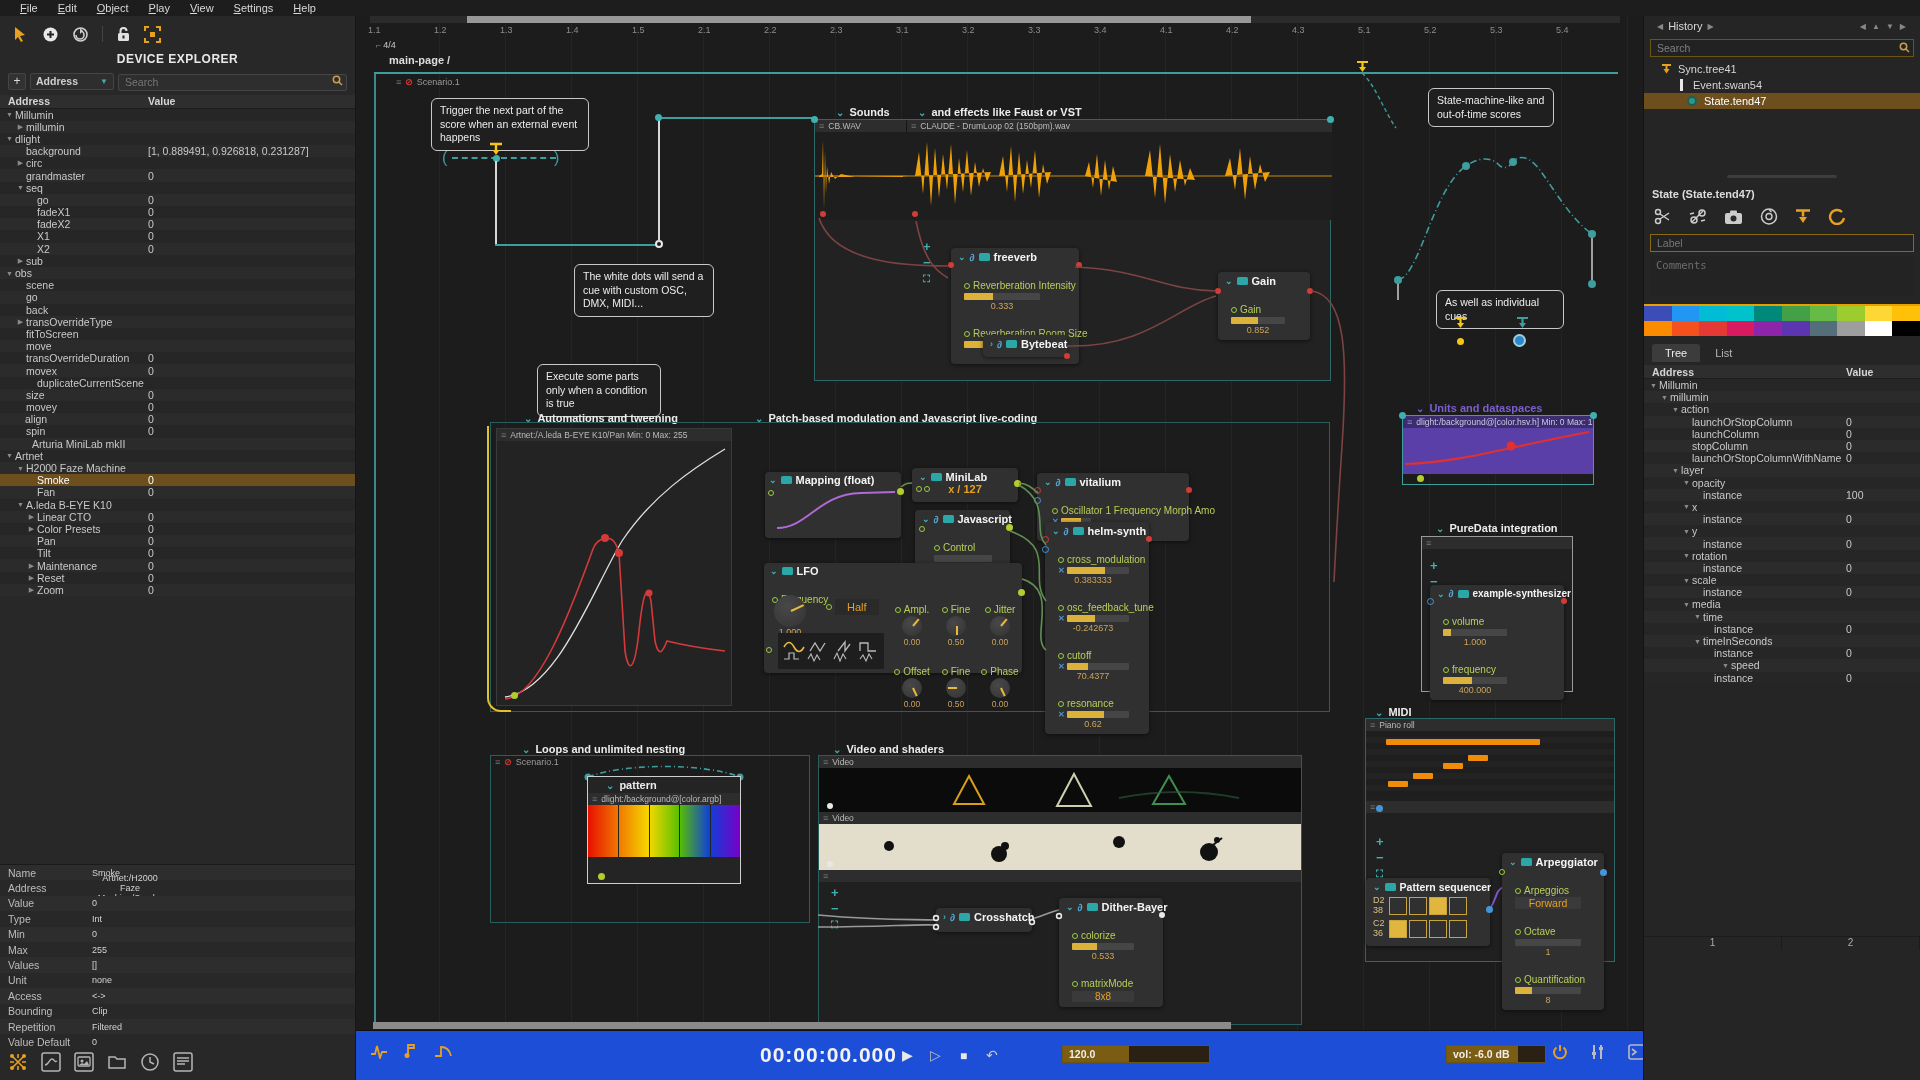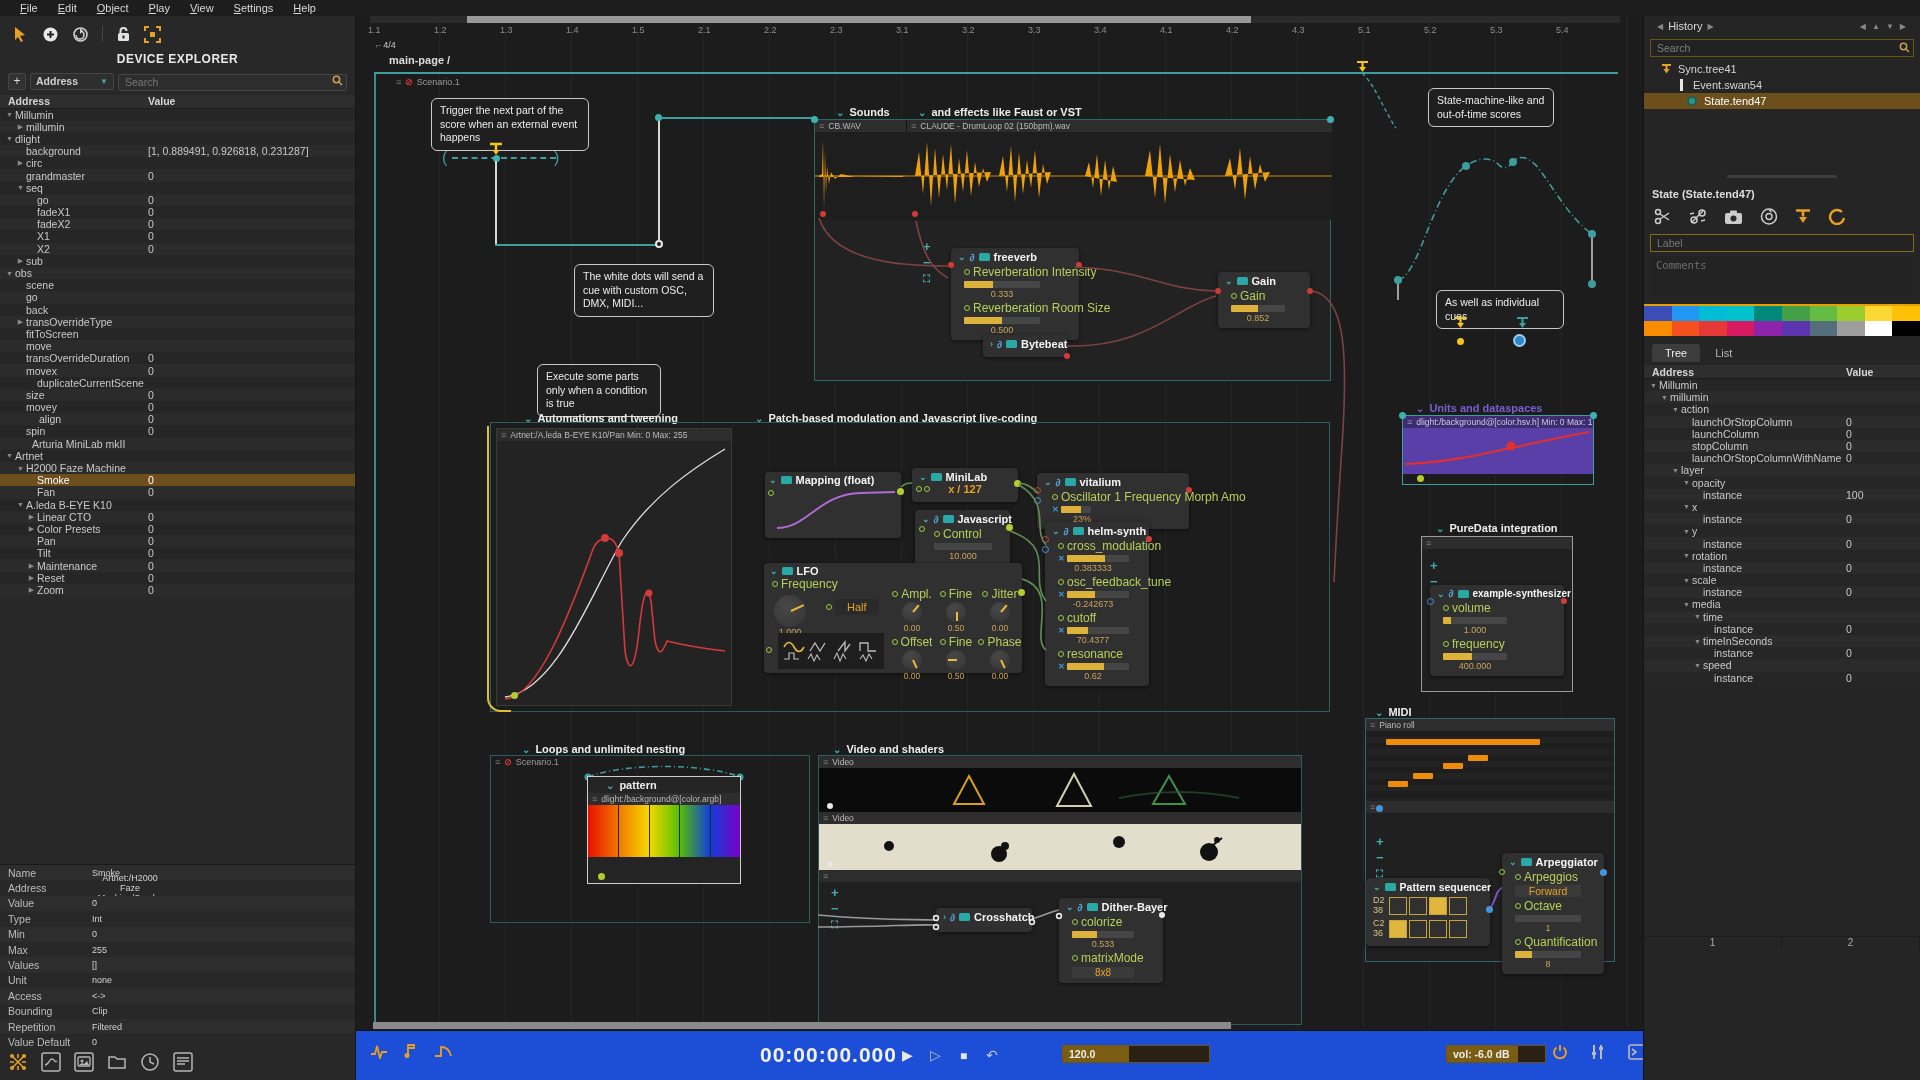--- a/index.html
+++ b/index.html
@@ -87,21 +87,21 @@
   .ring.white { width:8px; height:8px; border:2px solid #e8e8e8; border-radius:50%; background:#1c1c1c;}
 
   
   .node { position:absolute; background:#303030; border-radius:4px; padding:3px 7px 4px; box-shadow:0 1px 4px rgba(0,0,0,.55);}
   .node-head { display:flex; align-items:center; gap:4px; font-size:11px; font-weight:bold; color:#f4f4f4; white-space:nowrap;}
   .chev { color:#3fb0b0; font-size:9px; font-weight:bold;}
   .chev-r { color:#3fb0b0; font-size:9px; font-weight:bold;}
   .dsym { color:#57a7d9; font-size:10px; font-style:italic; font-weight:bold;}
   .fbox { width:11px; height:8px; background:#2aa7a7; border-radius:1.5px; flex:none;}
   .param { margin:2px 0 1px 6px; }
-  .plabel { display:flex; align-items:center; gap:3px; font-size:12px; color:#b7cf59; white-space:nowrap;}
+  .plabel { display:flex; align-items:center; gap:3px; font-size:10px; color:#b7cf59; white-space:nowrap;margin-top:17px;}
   .pring { width:6px; height:6px; border:1.5px solid #9ccc3f; border-radius:50%; flex:none;}
   .ptrack { width:76px; height:7px; background:#464646; margin:2px 0 1px; border-radius:1px; overflow:hidden;}
   .pfill { height:100%; background:#ddb23a; }
   .pval { width:76px; text-align:center; font-size:9px; color:#cba35a; }
   .xmark { color:#4596d8; font-size:8px; font-weight:bold; margin-right:2px;}
   .pl-row { display:flex; align-items:center; }
 
   .knob { position:relative; border-radius:50%; background:radial-gradient(circle at 40% 35%, #484848, #333); }
   .knob .needle { position:absolute; left:50%; top:50%; width:2px; height:45%; background:#e8b93c;
                   transform-origin:top center; transform:rotate(var(--needle,0deg)); }
@@ -365,21 +365,21 @@
         <span class="lbl">size</span>
         <span class="val">0</span>
       </div>
 
       <div class="trow arrow-none" style="padding-left: 15px;">
         <span class="arrow"></span>
         <span class="lbl">movey</span>
         <span class="val">0</span>
       </div>
 
-      <div class="trow arrow-none" style="padding-left: 28px;">
+      <div class="trow arrow-none" style="padding-left: 14px;">
         <span class="arrow"></span>
         <span class="lbl">align</span>
         <span class="val">0</span>
       </div>
 
       <div class="trow arrow-none" style="padding-left: 15px;">
         <span class="arrow"></span>
         <span class="lbl">spin</span>
         <span class="val">0</span>
       </div>
@@ -1670,21 +1670,21 @@
         <span class="lbl">timeInSeconds</span>
         <span class="val"></span>
       </div>
 
       <div class="trow arrow-none" style="padding-left: 59px;">
         <span class="arrow"></span>
         <span class="lbl">instance</span>
         <span class="val">0</span>
       </div>
 
-      <div class="trow arrow-down" style="padding-left: 48px; align-items: center;">
+      <div class="trow arrow-down" style="padding-left: 76px; align-items: center;">
         <span class="arrow"></span>
         <span class="lbl">speed</span>
         <span class="val"></span>
       </div>
 
       <div class="trow arrow-none" style="padding-left: 59px;">
         <span class="arrow"></span>
         <span class="lbl">instance</span>
         <span class="val">0</span>
       </div>

